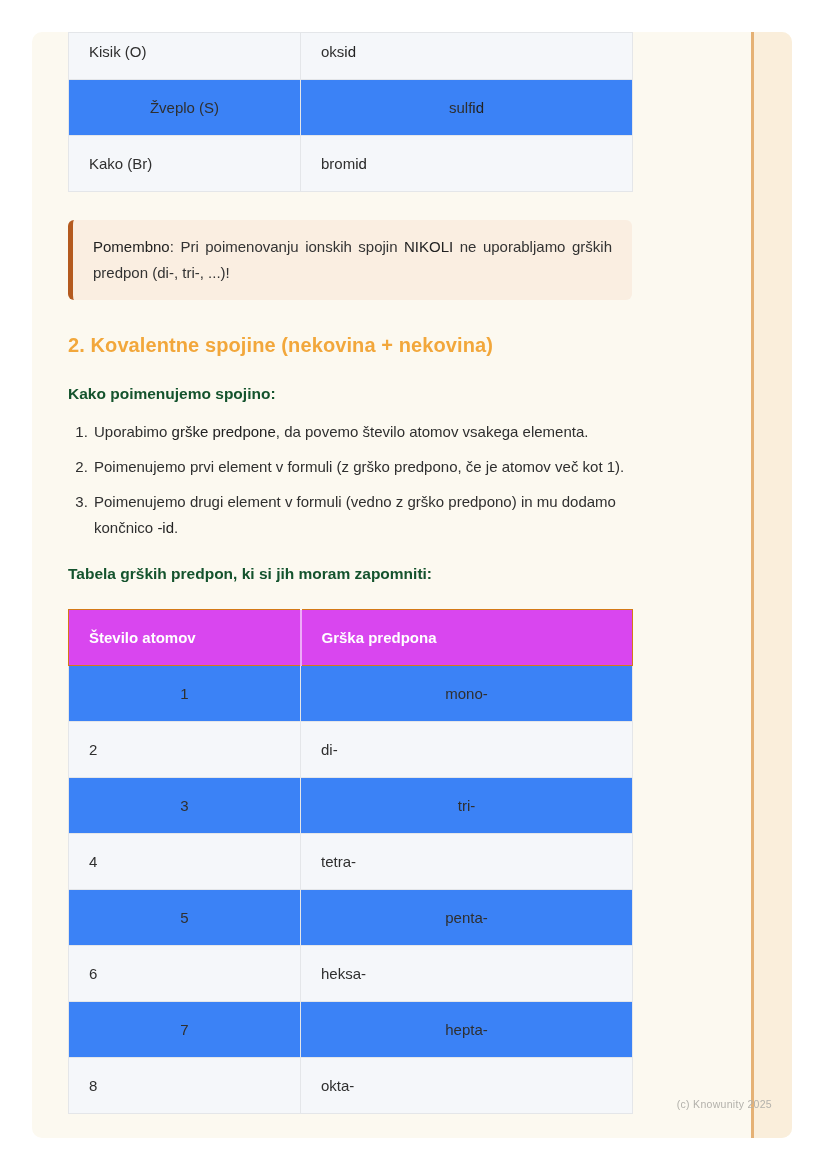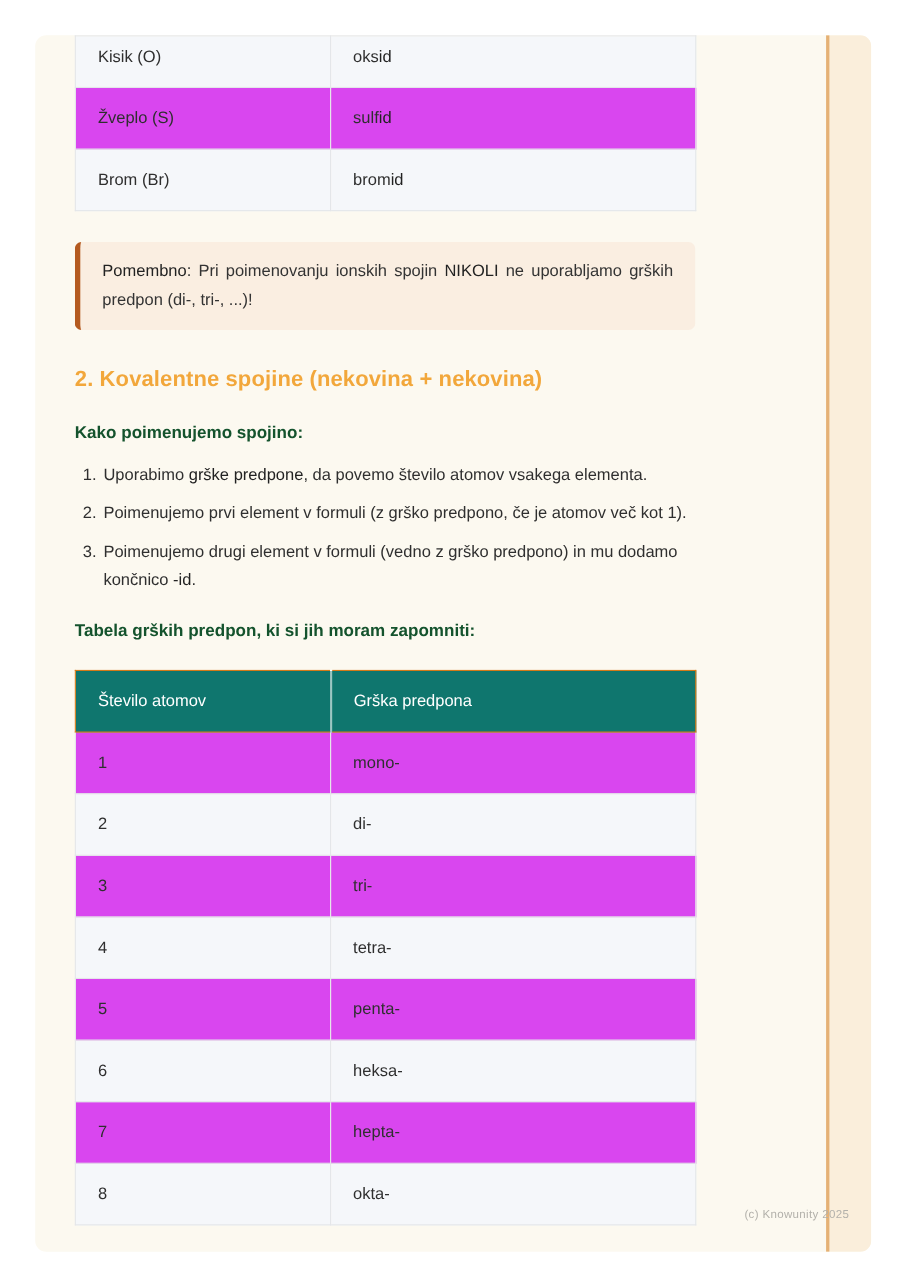--- a/index.html
+++ b/index.html
@@ -37,27 +37,27 @@
   }
   td, th {
     border: 1px solid #e4e6e9;
     font-size: 15px;
     text-align: left;
     vertical-align: top;
     padding: 19px 20px;
   }
   col.c1 { width: 232px; }
   col.c2 { width: 332px; }
-  .row-warm td { background: #d946ef; }
+  .row-warm td { background: #3b82f6; text-align: center; }
   .row-cool td { background: #f5f7fa; }
   .cut-row td { padding-top: 10px; }
   th {
-    background: #0f766e;
+    background: #d946ef;
     color: #ffffff;
-    font-weight: normal;
+    font-weight: bold;
     border-color: #d47a18;
   }
   th + th { border-left: 2px solid rgba(255,255,255,0.55); }
   b, strong { font-weight: normal; color: #222; }
   .note-box {
     margin-top: 28px;
     width: 564px;
     background: #faeee1;
     border-left: 5px solid #b45a1f;
     border-radius: 6px;
@@ -116,21 +116,21 @@
       <tbody>
         <tr class="row-cool cut-row">
           <td>Kisik (O)</td>
           <td><span>oks</span><b>id</b></td>
         </tr>
         <tr class="row-warm">
           <td>Žveplo (S)</td>
           <td><span>sulf</span><b>id</b></td>
         </tr>
         <tr class="row-cool">
-          <td>Brom (Br)</td>
+          <td>Kako (Br)</td>
           <td><span>brom</span><b>id</b></td>
         </tr>
       </tbody>
     </table>
 
     <div class="note-box">
       <b>Pomembno</b><span>: Pri poimenovanju ionskih spojin </span><b>NIKOLI</b><span> ne uporabljamo grških predpon (di-, tri-, ...)!</span>
     </div>
 
     <div class="section-heading">2. Kovalentne spojine (nekovina + nekovina)</div>

